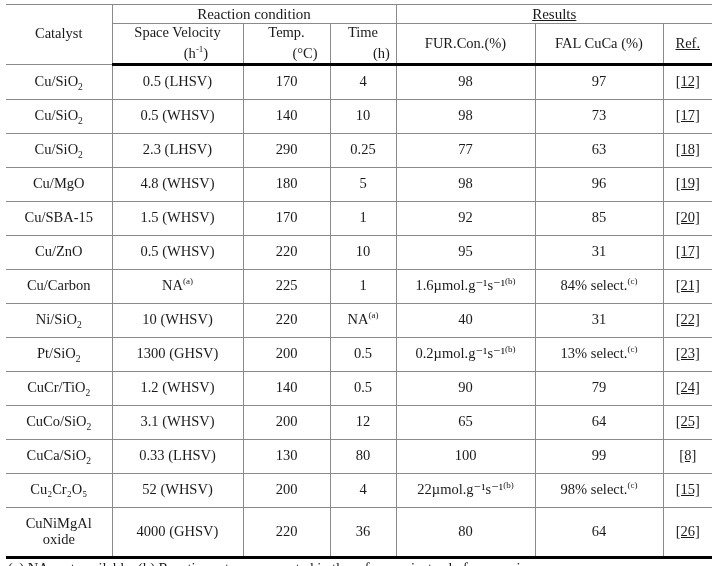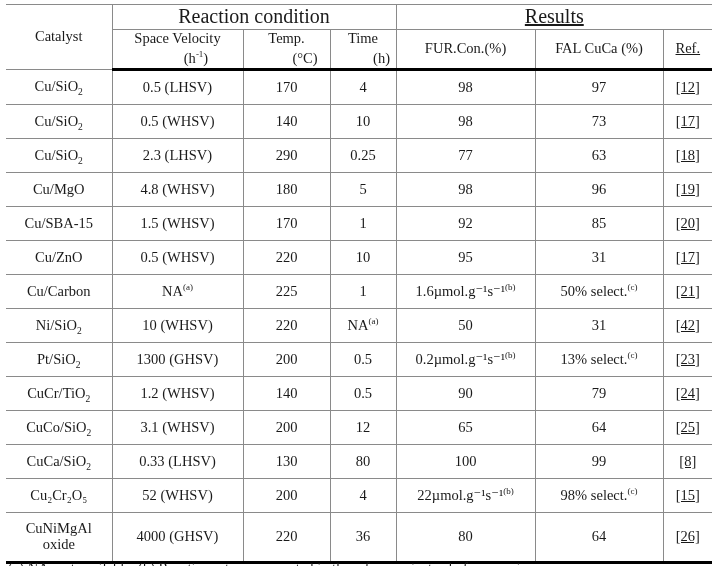--- a/index.html
+++ b/index.html
@@ -49,21 +49,21 @@
   
   .rule-top td, .rule-top th { border-top: 3px solid #000000; }
   
   thead tr.hdr-row2 th { border-bottom: 3px solid #000000; }
   
   tbody tr.last-row td { border-bottom: 3px solid #000000; }
   .no-bottom { border-bottom: none !important; }
 
   th.catalyst-head { border-top: 3px solid #000000; }
 
-  .h-group { font-size: 20px; }
+  .h-group { font-size: 15px; }
   .h-sub  { font-size: 14.5px; }
   .h-sub .l2 { display: block; margin-top: 5px; margin-left: 37px; }
 
   td.cell { height: 31px; }
   .row-tall td { height: 46px; margin-top: 30px; }
 
   sup { font-size: 0.62em; vertical-align: super; line-height: 0; }
   sub { font-size: 0.66em; vertical-align: sub; line-height: 0; }
 
   .footnote {
@@ -173,31 +173,31 @@
           <td class="cell"><span>95</span></td>
           <td class="cell"><span>31</span></td>
           <td class="cell"><span>[17]</span></td>
         </tr>
         <tr>
           <td class="cell"><span>Cu/Carbon</span></td>
           <td class="cell"><span>NA</span><sup>(a)</sup></td>
           <td class="cell"><span>225</span></td>
           <td class="cell"><span>1</span></td>
           <td class="cell"><span>1.6µmol.g⁻¹s⁻¹</span><sup>(b)</sup></td>
-          <td class="cell"><span>50% select.</span><sup>(c)</sup></td>
+          <td class="cell"><span>84% select.</span><sup>(c)</sup></td>
           <td class="cell"><span>[21]</span></td>
         </tr>
         <tr>
           <td class="cell"><span>Ni/SiO</span><sub>2</sub></td>
           <td class="cell"><span>10 (WHSV)</span></td>
           <td class="cell"><span>220</span></td>
           <td class="cell"><span>NA</span><sup>(a)</sup></td>
-          <td class="cell"><span>50</span></td>
+          <td class="cell"><span>40</span></td>
           <td class="cell"><span>31</span></td>
-          <td class="cell"><span>[42]</span></td>
+          <td class="cell"><span>[22]</span></td>
         </tr>
         <tr>
           <td class="cell"><span>Pt/SiO</span><sub>2</sub></td>
           <td class="cell"><span>1300 (GHSV)</span></td>
           <td class="cell"><span>200</span></td>
           <td class="cell"><span>0.5</span></td>
           <td class="cell"><span>0.2µmol.g⁻¹s⁻¹</span><sup>(b)</sup></td>
           <td class="cell"><span>13% select.</span><sup>(c)</sup></td>
           <td class="cell"><span>[23]</span></td>
         </tr>

